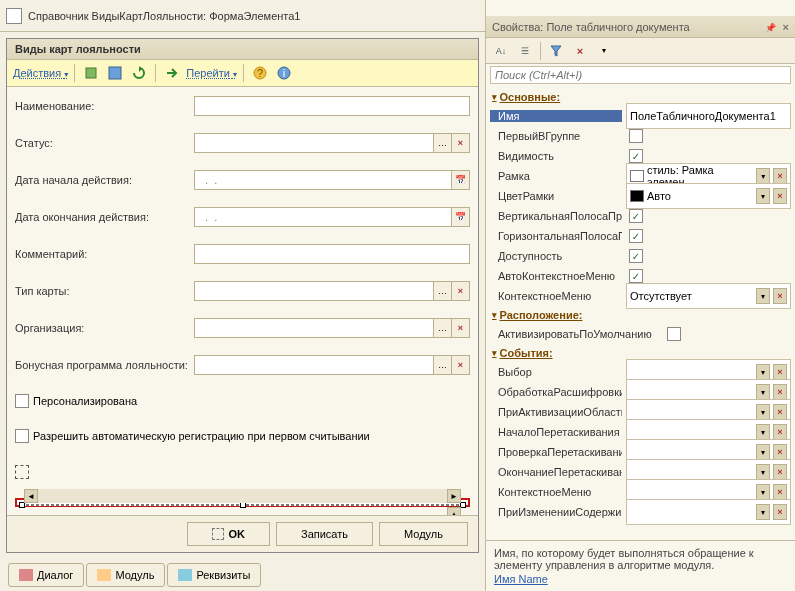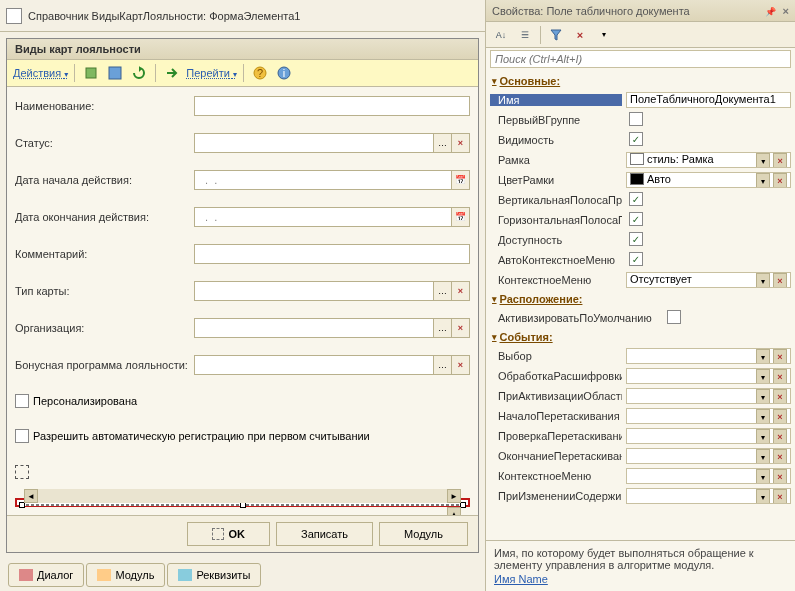--- a/index.html
+++ b/index.html
@@ -41,32 +41,32 @@
 .table-scroll-h { position: absolute; left: 2px; right: 2px; bottom: 2px; height: 14px; background: #eae4d0; display: flex; justify-content: space-between; }
 .scroll-btn { width: 14px; height: 14px; background: #ddd5b8; border: 1px solid #b8b08c; font-size: 8px; display:flex; align-items:center; justify-content:center;}
 .form-footer { display: flex; justify-content: flex-end; gap: 6px; padding: 6px 10px; border-top: 1px solid #c0baa0; background: #f4efdf; }
 .f-btn { height: 24px; padding: 0 24px; border: 1px solid #b8b08c; background: #f4efdf; cursor: pointer; display: flex; align-items: center; gap: 4px; }
 .f-btn.ok { font-weight: bold; }
 .tabs-bar { display: flex; gap: 2px; padding: 4px 8px; }
 .tab { height: 24px; padding: 0 10px; border: 1px solid #b8b08c; background: #f4efdf; cursor: pointer; display: flex; align-items: center; gap: 4px; border-radius: 3px; }
 .tab-icon { width: 14px; height: 12px; display: inline-block; }
 
 
-.props-title { height: 22px; background: linear-gradient(#e8e2cc,#ddd5b8); border-bottom: 1px solid #c0baa0; display: flex; align-items: center; padding: 0 6px; justify-content: space-between; color: #555; }
+.props-title { height: 22px; background: linear-gradient(#e8e2cc,#ddd5b8); border-bottom: 1px solid #c0baa0; display: flex; align-items: center; padding: 0 6px; justify-content: space-between; color: #555; margin-top: 16px; }
 .props-tb { height: 26px; display: flex; align-items: center; gap: 2px; padding: 0 4px; border-bottom: 1px solid #c0baa0; background: #f4efdf; }
 .props-tb .tb-btn { width: 22px; }
 .search-row { height: 22px; padding: 2px 4px; }
 .search-inp { width: 100%; height: 18px; border: 1px solid #c8c0a0; background: #fff; color: #999; padding: 0 4px; font-style: italic; }
 .group { padding: 2px 4px; }
 .group-header { display: flex; align-items: center; gap: 3px; color: #7a4a00; text-decoration: underline; font-weight: bold; cursor: pointer; padding: 3px 2px; }
 .tri { font-size: 9px; color: #7a4a00; }
 .prop-row { display: flex; align-items: center; height: 20px; gap: 4px; }
 .prop-label { width: 132px; color: #333; padding-left: 8px; white-space: nowrap; overflow: hidden; }
 .prop-label.sel { background: #4a6aa8; color: #fff; }
-.prop-value { flex: 1; height: 16px; border: 1px solid #c8c0a0; background: #fff; display: flex; padding: 0 3px; gap: 3px; overflow: hidden; }
+.prop-value { flex: 1; height: 26px; border: 1px solid #c8c0a0; background: #fff; display: flex; align-items: center; padding: 0 3px; gap: 3px; overflow: hidden; }
 .prop-value.noborder { border: none; background: transparent; }
 .prop-chk { width: 14px; height: 14px; border: 1px solid #888; background: #fff; display: flex; align-items: center; justify-content: center; cursor: pointer; font-size: 10px; color: #2a6a2a; }
 .dd-btn { width: 14px; height: 16px; background: #ddd5b8; border: 1px solid #b8b08c; font-size: 8px; display:flex; align-items:center; justify-content:center; cursor:pointer; margin-left:auto; }
 .x-btn { width: 14px; height: 16px; background: #ddd5b8; border: 1px solid #b8b08c; color:#b03030; font-weight:bold; font-size:9px; display:flex; align-items:center; justify-content:center; cursor:pointer; }
 .swatch { width: 14px; height: 12px; border: 1px solid #777; background: #000; }
 .swatch.frame { background: #fff; }
 .props-spacer { flex: 1; }
 .props-hint { border-top: 1px solid #c0baa0; padding: 6px 8px; color: #444; font-size: 11px; background: #f9f6ec; }
 .close-x { cursor: pointer; color: #777; font-weight: bold; }
 .pin { color: #888; font-size: 9px; }

